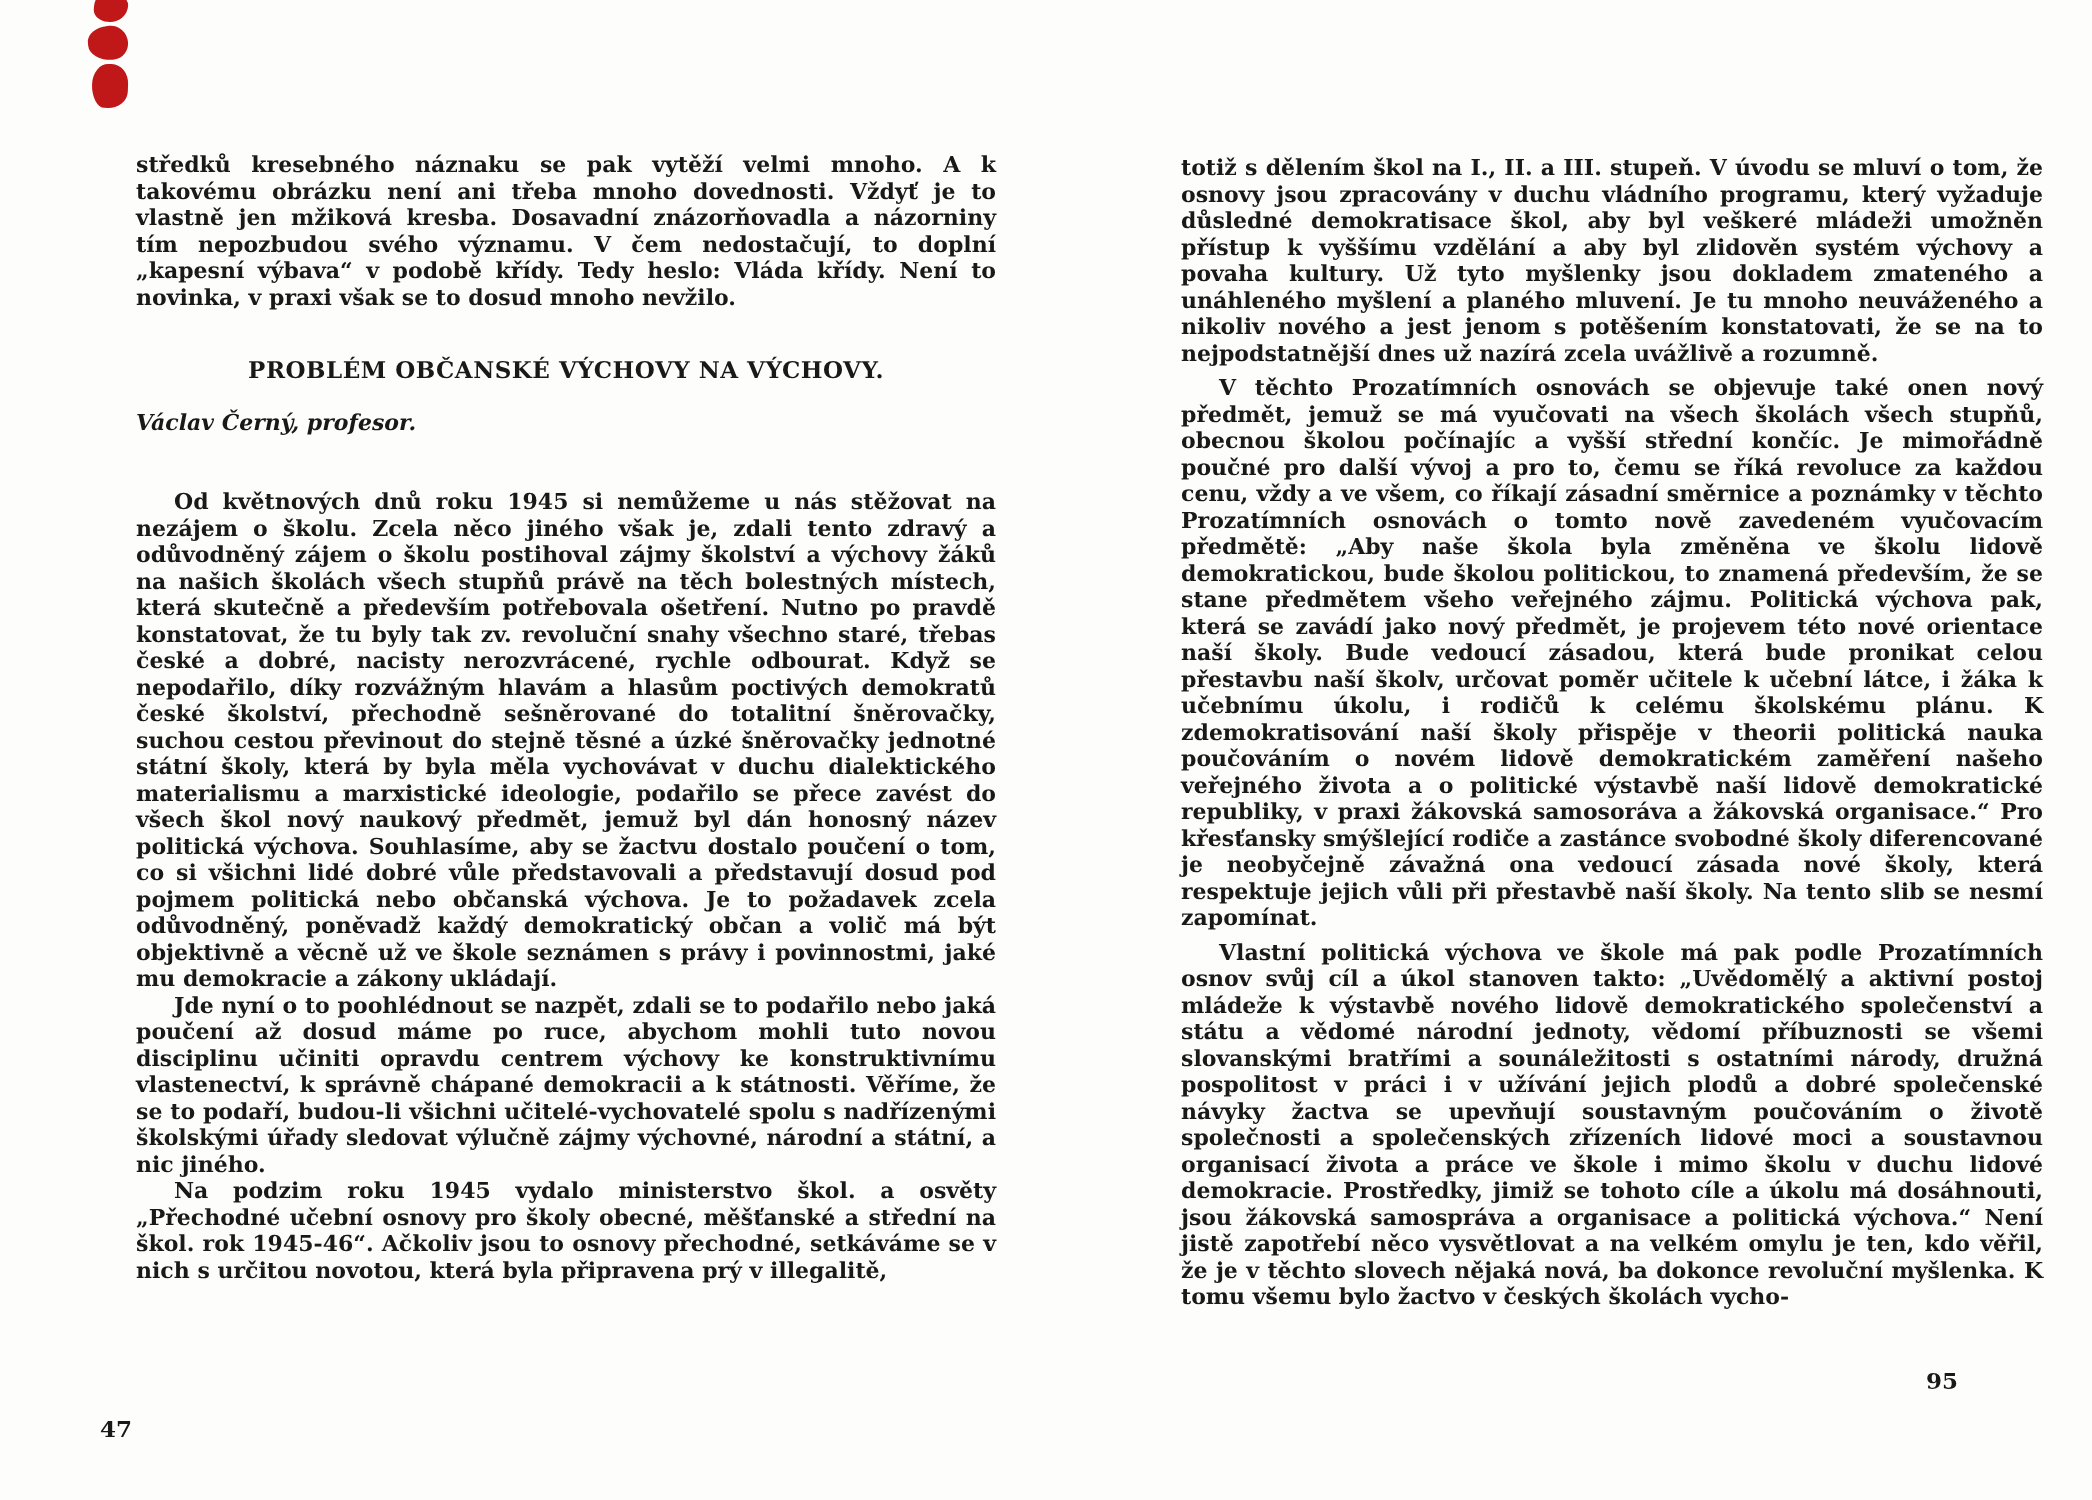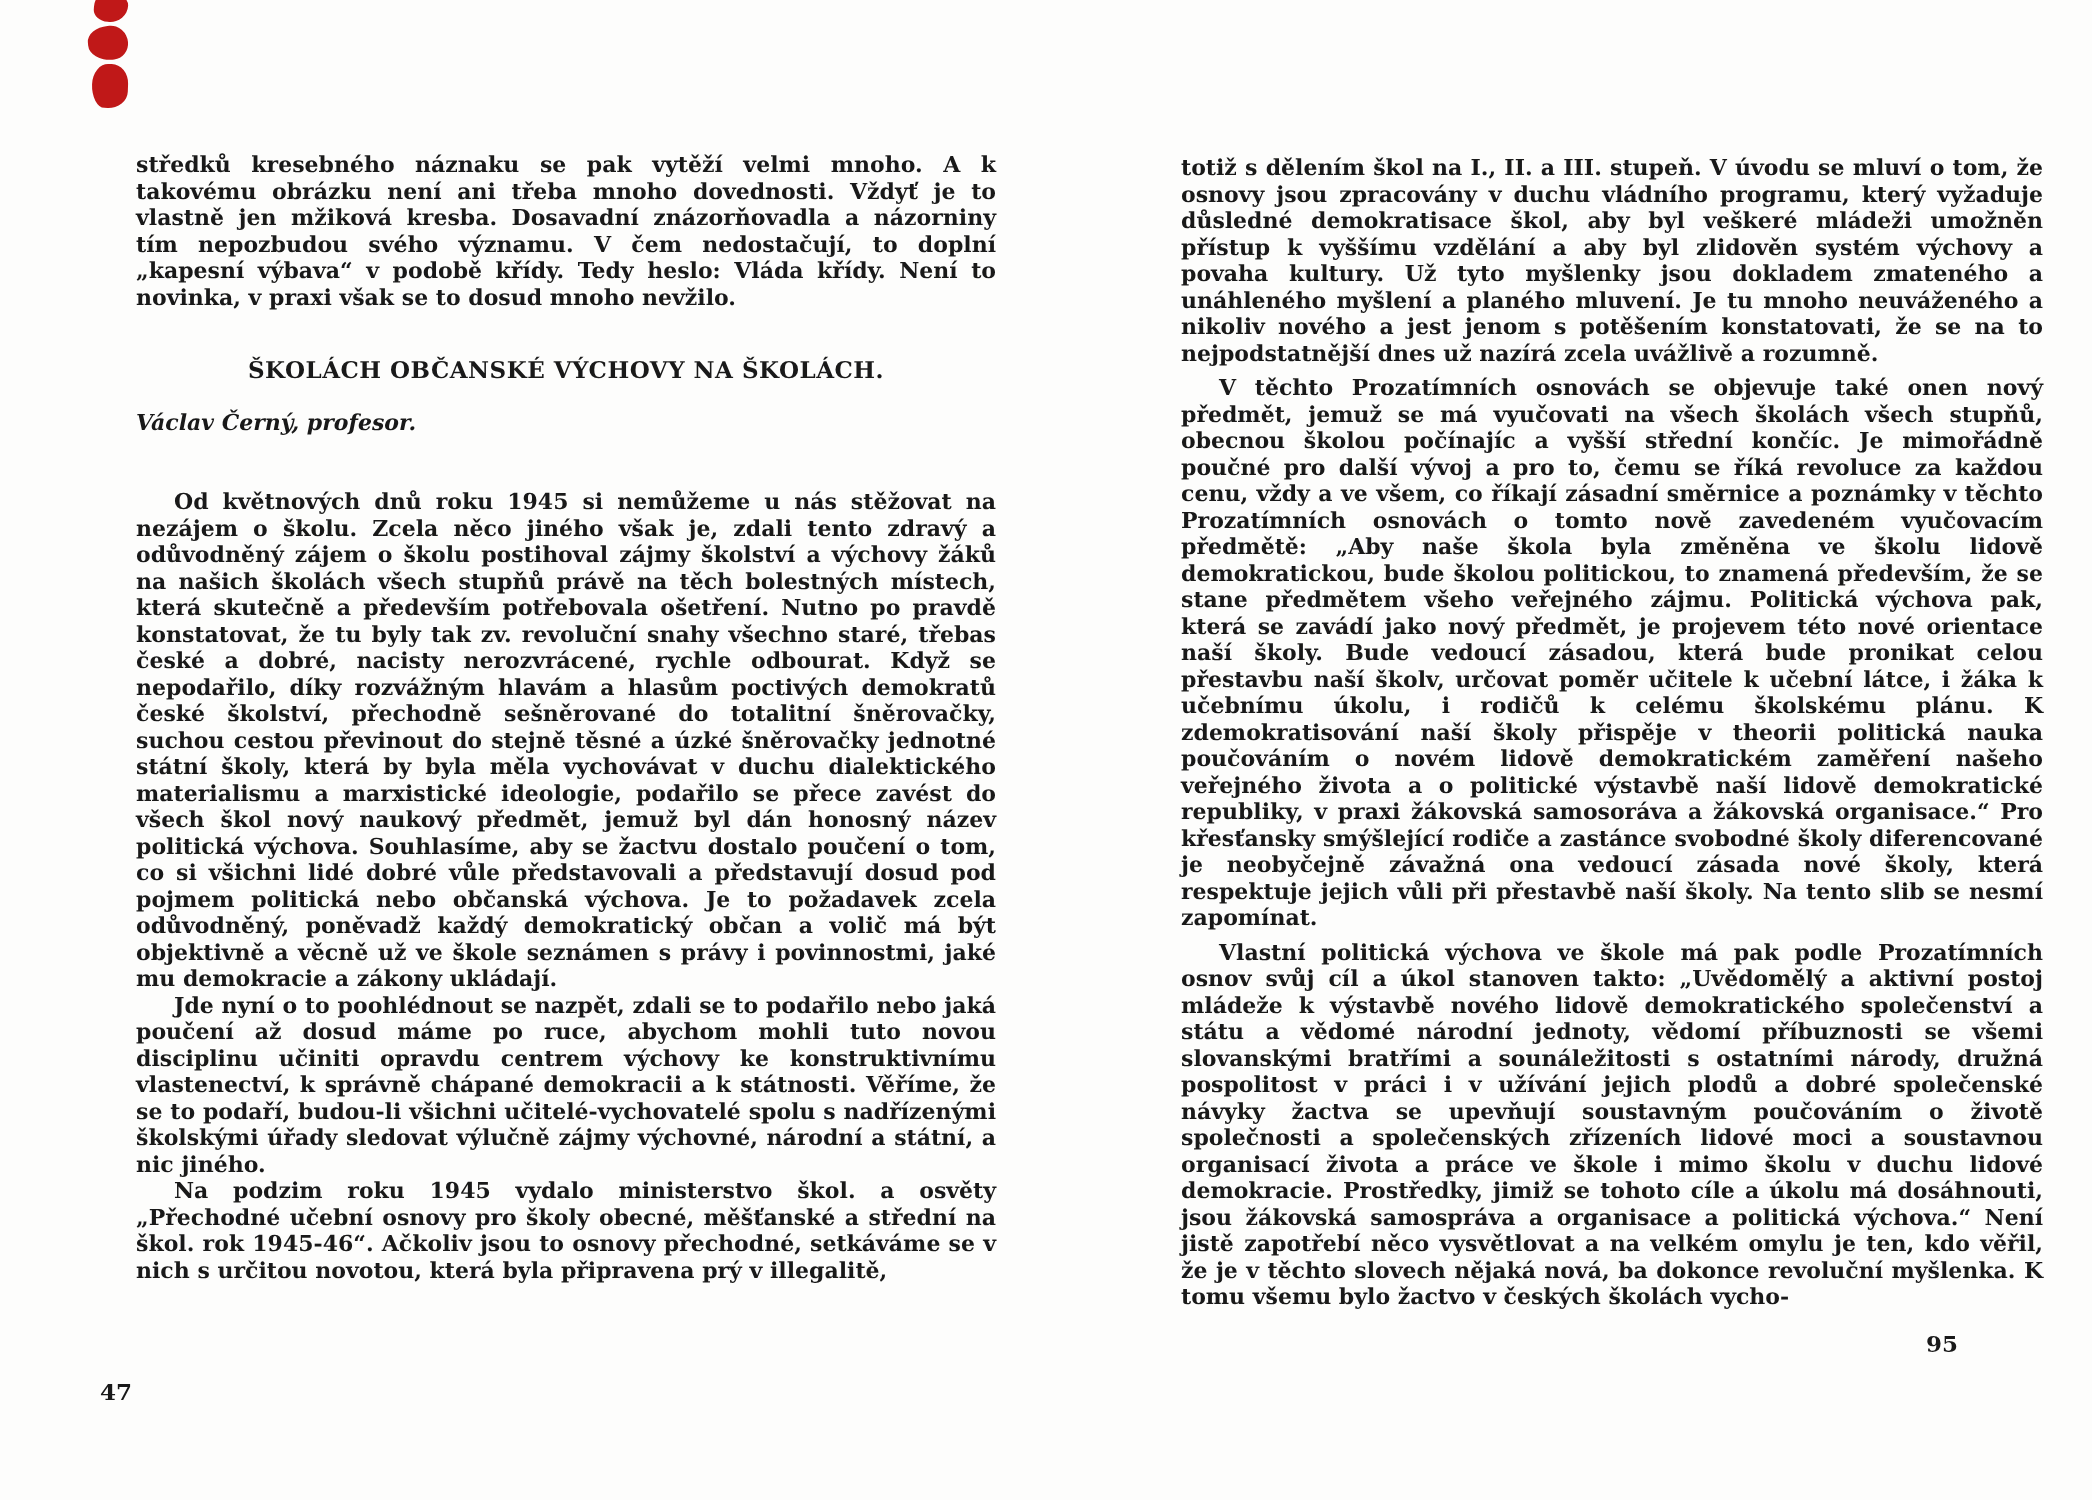--- a/index.html
+++ b/index.html
@@ -43,20 +43,21 @@
     font-size: 22px;
     line-height: 27px;
     font-weight: bold;
     font-style: italic;
     margin: 0 0 52px 0;
   }
   .page-number {
     position: absolute;
     font-size: 23px;
     font-weight: bold;
+    margin-top: 37px;
   }
   .pn-left  { left: 100px;  top: 1378px; }
   .pn-right { left: 1926px; top: 1330px; }
   
   .red-marks {
     position: absolute;
     left: 84px;
     top: -8px;
     width: 60px;
     height: 130px;
@@ -88,21 +89,21 @@
 <div>
 
   <div class="red-marks">
     <span class="mark-1"></span>
     <span class="mark-2"></span>
     <span class="mark-3"></span>
   </div>
 
   <div class="page-column col-left">
     <p>středků kresebného náznaku se pak vytěží velmi mnoho. A k takovému obrázku není ani třeba mnoho dovednosti. Vždyť je to vlastně jen mžiková kresba. Dosavadní znázorňovadla a názorniny tím nepozbudou svého významu. V čem nedostačují, to doplní „kapesní výbava“ v podobě křídy. Tedy heslo: Vláda křídy. Není to novinka, v praxi však se to dosud mnoho nevžilo.</p>
-    <h1 class="article-heading">ŠKOLÁCH OBČANSKÉ VÝCHOVY NA ŠKOLÁCH.</h1>
+    <h1 class="article-heading">PROBLÉM OBČANSKÉ VÝCHOVY NA VÝCHOVY.</h1>
     <div class="article-byline">Václav Černý, profesor.</div>
     <p class="indented">Od květnových dnů roku 1945 si nemůžeme u nás stěžovat na nezájem o školu. Zcela něco jiného však je, zdali tento zdravý a odůvodněný zájem o školu postihoval zájmy školství a výchovy žáků na našich školách všech stupňů právě na těch bolestných místech, která skutečně a především potřebovala ošetření. Nutno po pravdě konstatovat, že tu byly tak zv. revoluční snahy všechno staré, třebas české a dobré, nacisty nerozvrácené, rychle odbourat. Když se nepodařilo, díky rozvážným hlavám a hlasům poctivých demokratů české školství, přechodně sešněrované do totalitní šněrovačky, suchou cestou převinout do stejně těsné a úzké šněrovačky jednotné státní školy, která by byla měla vychovávat v duchu dialektického materialismu a marxistické ideologie, podařilo se přece zavést do všech škol nový naukový předmět, jemuž byl dán honosný název politická výchova. Souhlasíme, aby se žactvu dostalo poučení o tom, co si všichni lidé dobré vůle představovali a představují dosud pod pojmem politická nebo občanská výchova. Je to požadavek zcela odůvodněný, poněvadž každý demokratický občan a volič má být objektivně a věcně už ve škole seznámen s právy i povinnostmi, jaké mu demokracie a zákony ukládají.</p>
     <p class="indented">Jde nyní o to poohlédnout se nazpět, zdali se to podařilo nebo jaká poučení až dosud máme po ruce, abychom mohli tuto novou disciplinu učiniti opravdu centrem výchovy ke konstruktivnímu vlastenectví, k správně chápané demokracii a k státnosti. Věříme, že se to podaří, budou-li všichni učitelé-vychovatelé spolu s nadřízenými školskými úřady sledovat výlučně zájmy výchovné, národní a státní, a nic jiného.</p>
     <p class="indented">Na podzim roku 1945 vydalo ministerstvo škol. a osvěty „Přechodné učební osnovy pro školy obecné, měšťanské a střední na škol. rok 1945-46“. Ačkoliv jsou to osnovy přechodné, setkáváme se v nich s určitou novotou, která byla připravena prý v illegalitě,</p>
   </div>
 
   <div class="page-column col-right">
     <p>totiž s dělením škol na I., II. a III. stupeň. V úvodu se mluví o tom, že osnovy jsou zpracovány v duchu vládního programu, který vyžaduje důsledné demokratisace škol, aby byl veškeré mládeži umožněn přístup k vyššímu vzdělání a aby byl zlidověn systém výchovy a povaha kultury. Už tyto myšlenky jsou dokladem zmateného a unáhleného myšlení a planého mluvení. Je tu mnoho neuváženého a nikoliv nového a jest jenom s potěšením konstatovati, že se na to nejpodstatnější dnes už nazírá zcela uvážlivě a rozumně.</p>
     <p class="indented pgap">V těchto Prozatímních osnovách se objevuje také onen nový předmět, jemuž se má vyučovati na všech školách všech stupňů, obecnou školou počínajíc a vyšší střední končíc. Je mimořádně poučné pro další vývoj a pro to, čemu se říká revoluce za každou cenu, vždy a ve všem, co říkají zásadní směrnice a poznámky v těchto Prozatímních osnovách o tomto nově zavedeném vyučovacím předmětě: „Aby naše škola byla změněna ve školu lidově demokratickou, bude školou politickou, to znamená především, že se stane předmětem všeho veřejného zájmu. Politická výchova pak, která se zavádí jako nový předmět, je projevem této nové orientace naší školy. Bude vedoucí zásadou, která bude pronikat celou přestavbu naší školv, určovat poměr učitele k učební látce, i žáka k učebnímu úkolu, i rodičů k celému školskému plánu. K zdemokratisování naší školy přispěje v theorii politická nauka poučováním o novém lidově demokratickém zaměření našeho veřejného života a o politické výstavbě naší lidově demokratické republiky, v praxi žákovská samosoráva a žákovská organisace.“ Pro křesťansky smýšlející rodiče a zastánce svobodné školy diferencované je neobyčejně závažná ona vedoucí zásada nové školy, která respektuje jejich vůli při přestavbě naší školy. Na tento slib se nesmí zapomínat.</p>
     <p class="indented pgap">Vlastní politická výchova ve škole má pak podle Prozatímních osnov svůj cíl a úkol stanoven takto: „Uvědomělý a aktivní postoj mládeže k výstavbě nového lidově demokratického společenství a státu a vědomé národní jednoty, vědomí příbuznosti se všemi slovanskými bratřími a sounáležitosti s ostatními národy, družná pospolitost v práci i v užívání jejich plodů a dobré společenské návyky žactva se upevňují soustavným poučováním o životě společnosti a společenských zřízeních lidové moci a soustavnou organisací života a práce ve škole i mimo školu v duchu lidové demokracie. Prostředky, jimiž se tohoto cíle a úkolu má dosáhnouti, jsou žákovská samospráva a organisace a politická výchova.“ Není jistě zapotřebí něco vysvětlovat a na velkém omylu je ten, kdo věřil, že je v těchto slovech nějaká nová, ba dokonce revoluční myšlenka. K tomu všemu bylo žactvo v českých školách vycho-</p>

